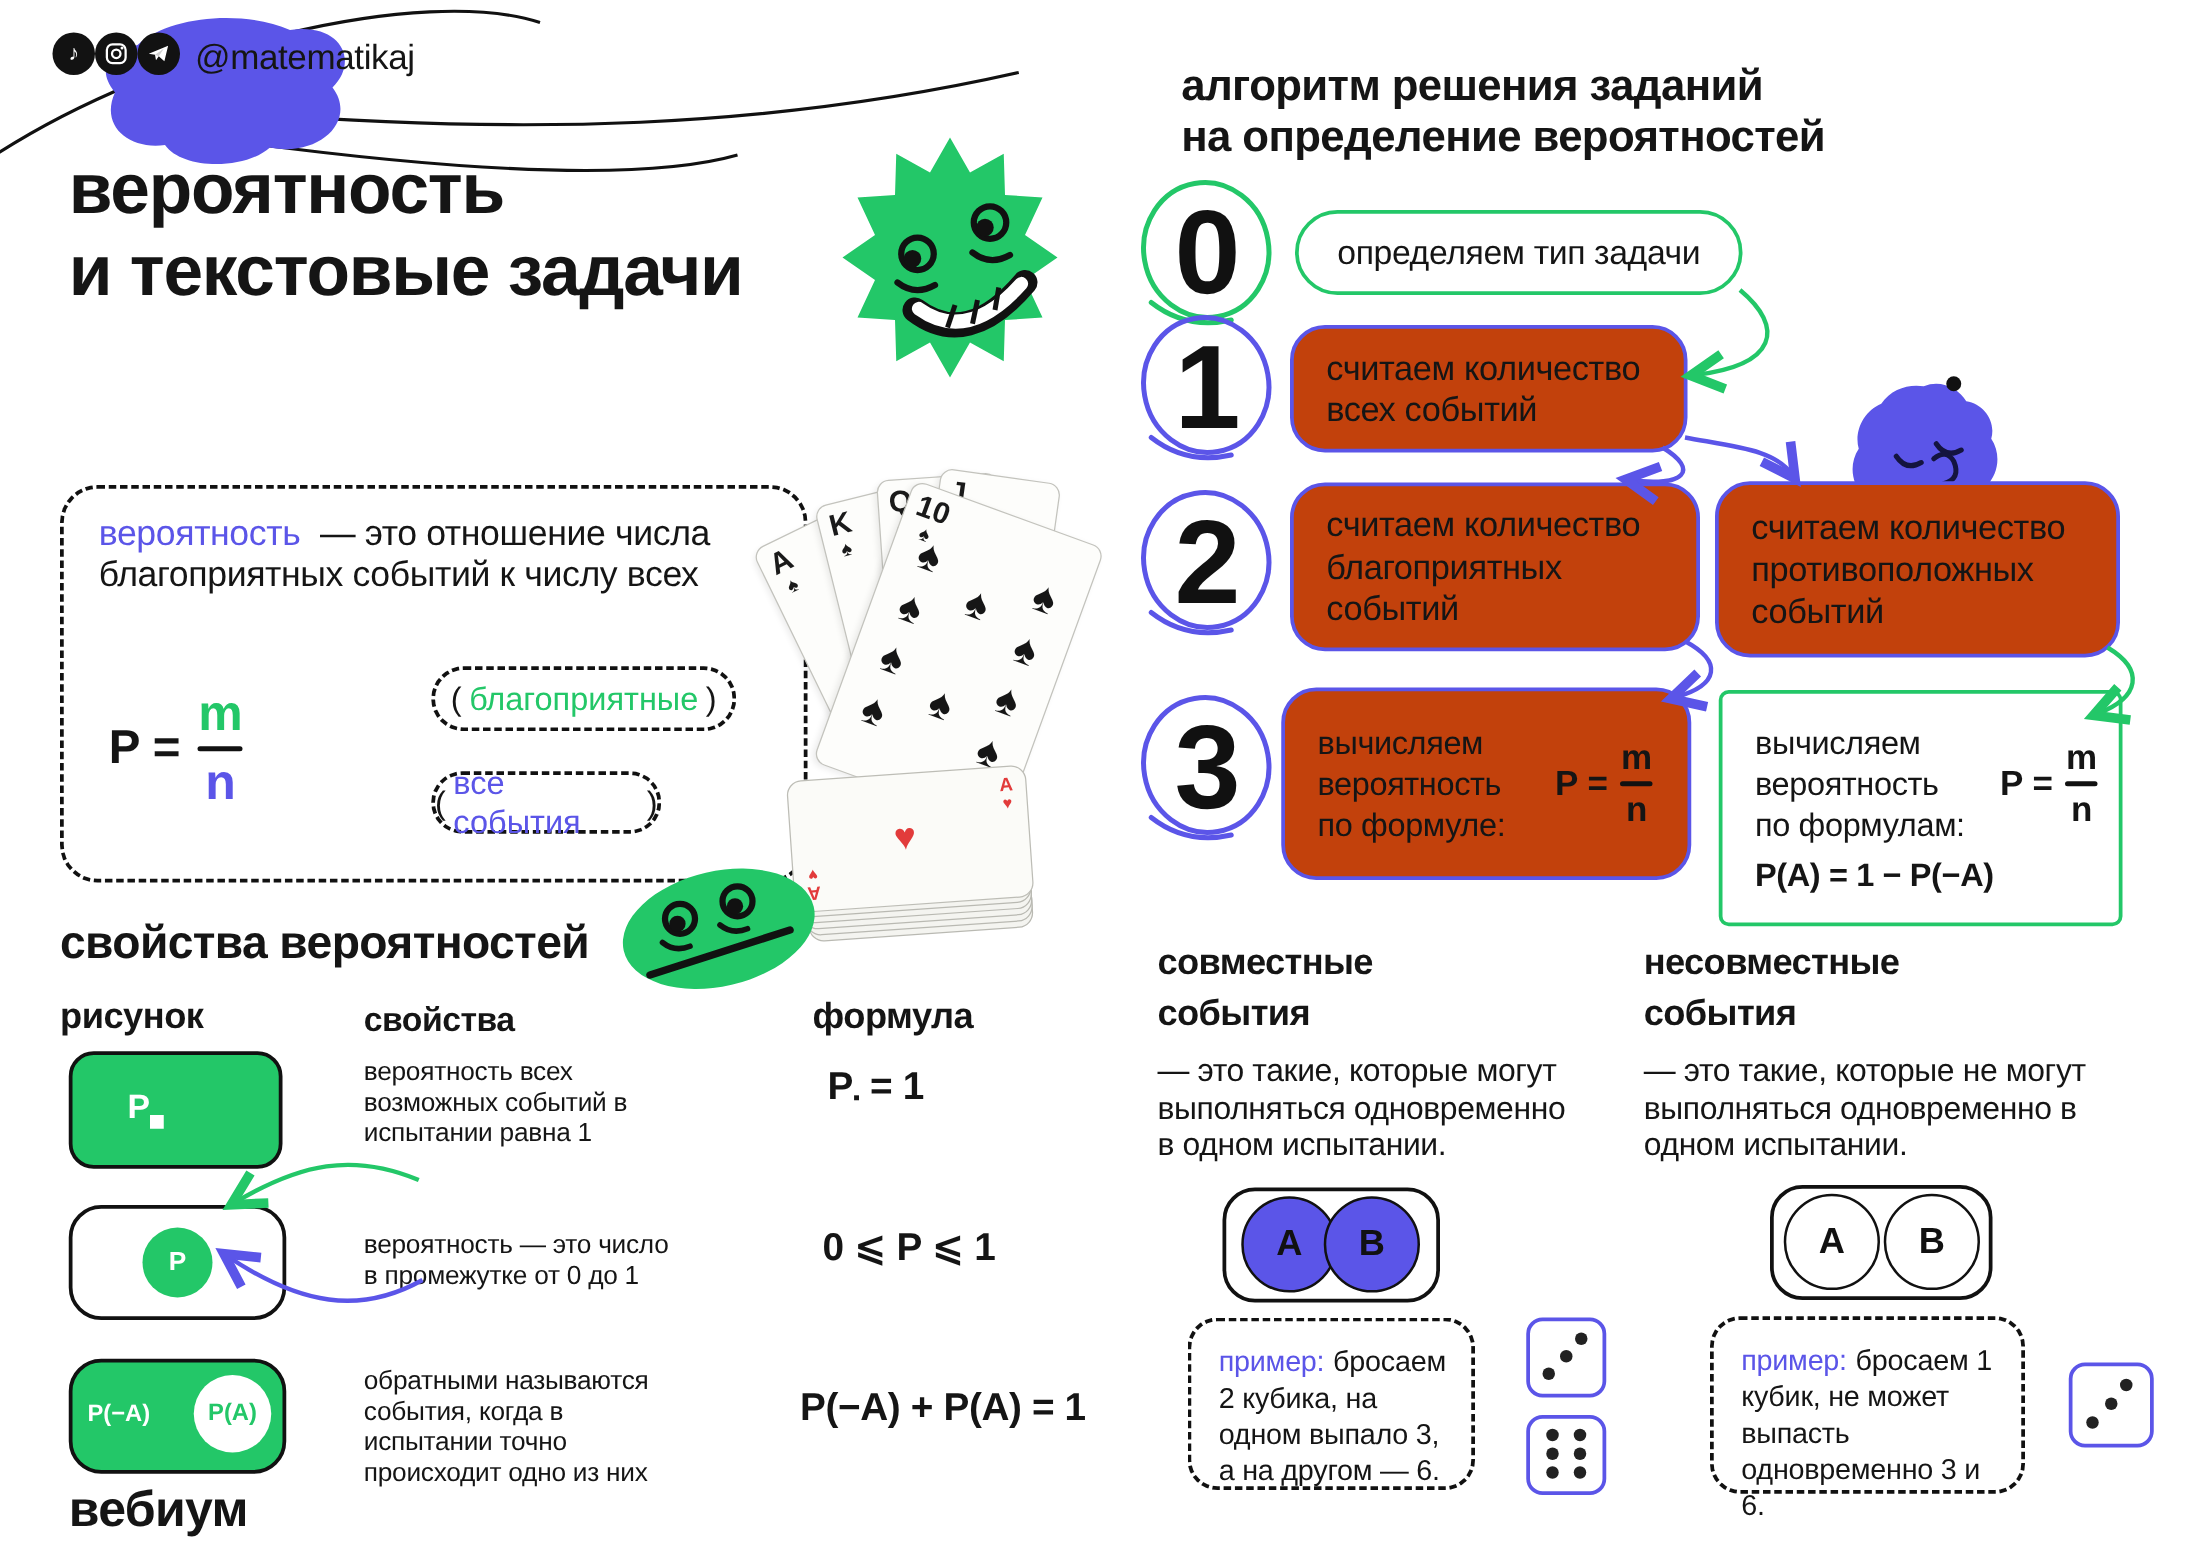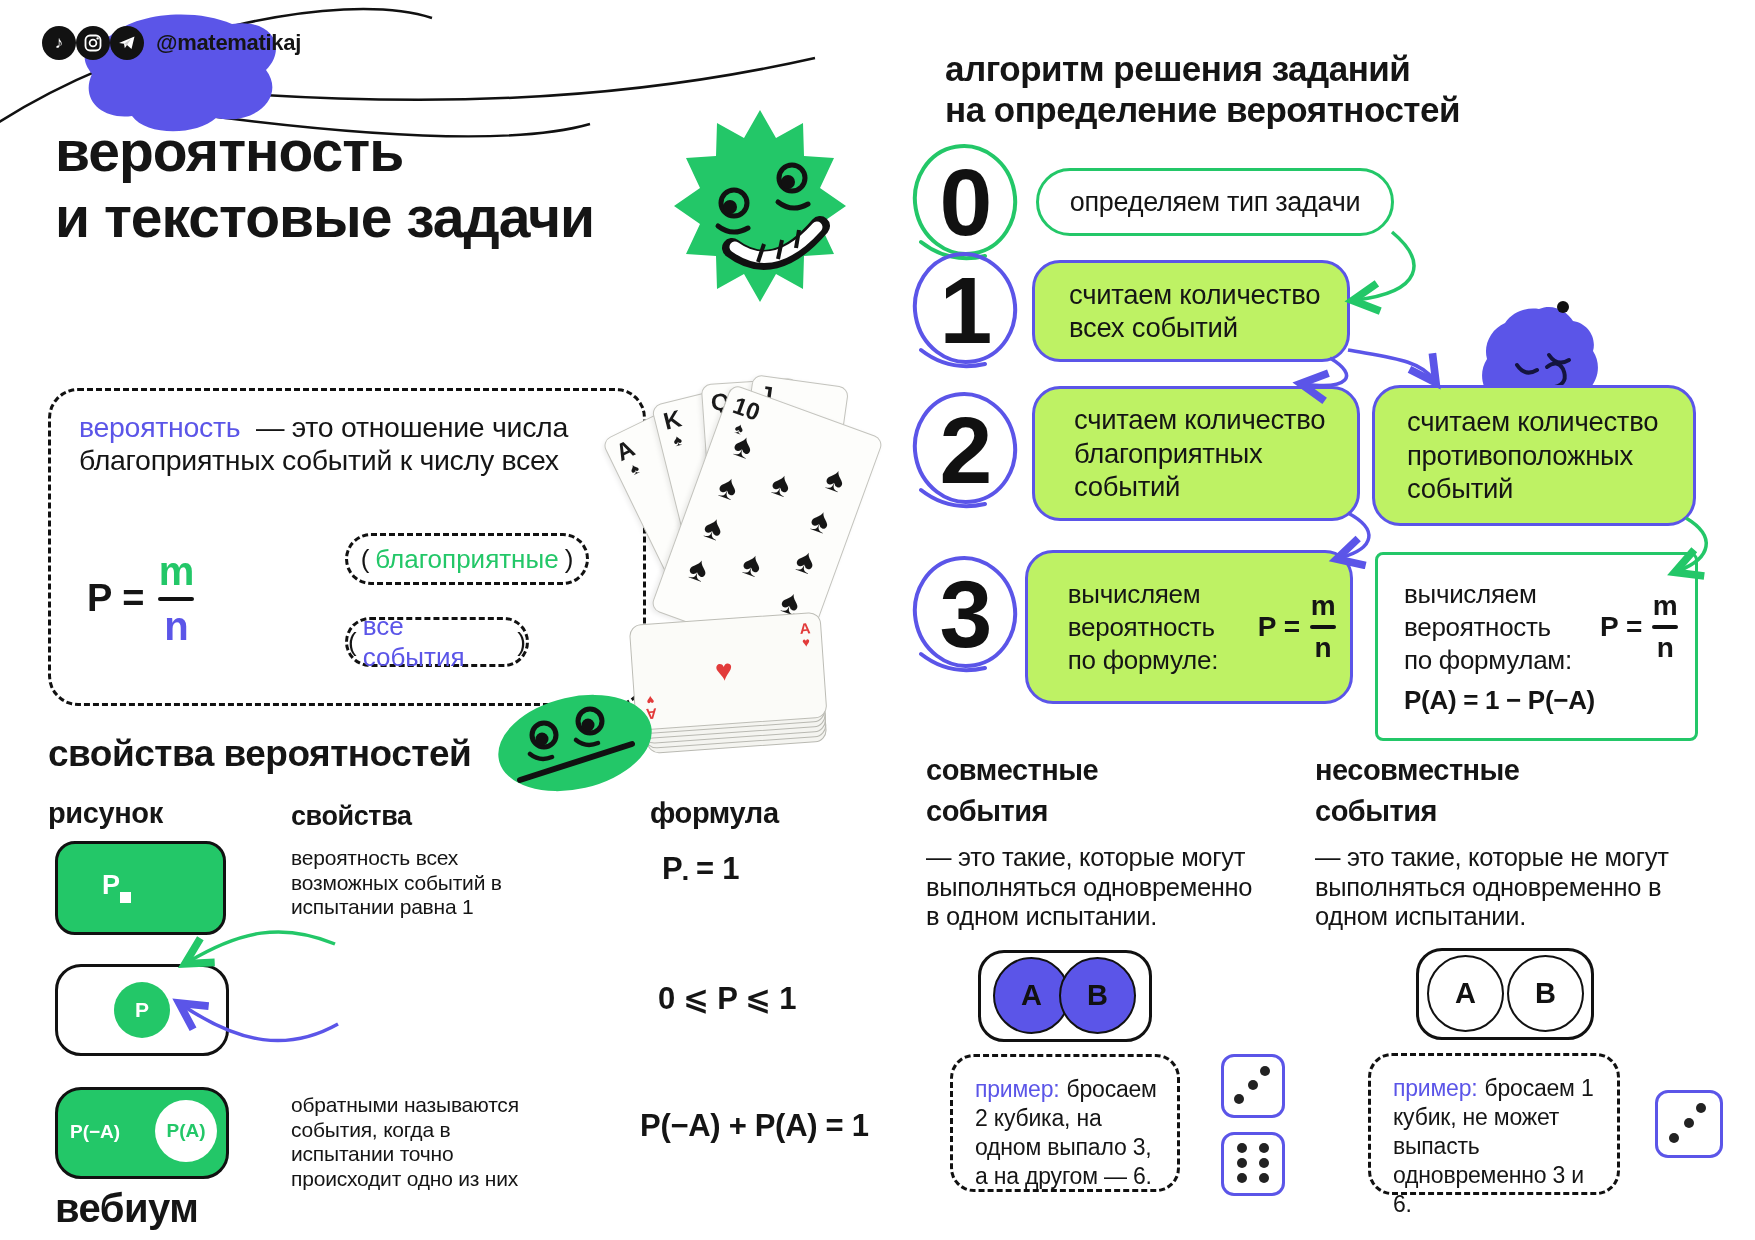--- a/index.html
+++ b/index.html
@@ -9,21 +9,21 @@
     --red:#E23B3B;
   }
   html,body{margin:0;padding:0;background:#fff;}
   .canvas{
     position:relative;width:1755px;height:1240px;background:#ffffff;overflow:hidden;
     font-family:"Liberation Sans","DejaVu Sans",sans-serif;color:var(--ink);
   }
   .abs{position:absolute;}
   svg{display:block;}
   
-  .handle{font-size:22px;font-weight:700;letter-spacing:-0.3px;}
+  .handle{font-size:28px;font-weight:400;letter-spacing:-0.3px;}
   .soc{width:34px;height:34px;border-radius:50%;background:#121212;display:flex;align-items:center;justify-content:center;color:#fff;}
   .soc span{font-size:17px;font-weight:700;}
   
   .t1{font-size:57px;line-height:66px;font-weight:600;letter-spacing:-1px;}
   .sub{font-size:31px;line-height:44px;font-weight:500;letter-spacing:-0.4px;}
   .h2{font-size:37px;font-weight:600;letter-spacing:-0.5px;}
   .h3{font-size:29px;line-height:41px;font-weight:600;letter-spacing:-0.5px;}
   .desc{font-size:25.5px;line-height:29.5px;font-weight:500;letter-spacing:-0.3px;}
   
   .defbox{border:3.5px dashed #111;border-radius:30px;}
@@ -41,21 +41,21 @@
   
   .colhead{font-size:29px;font-weight:600;letter-spacing:-0.4px;}
   .propicon{border:3px solid #111;}
   .proptext{font-size:21px;line-height:24.5px;font-weight:500;width:250px;letter-spacing:-0.2px;}
   .propformula{font-size:31px;font-weight:600;letter-spacing:-0.3px;}
   .sq-sub{display:inline-block;font-size:16px;transform:translateY(4px);}
   .brand{font-size:40px;font-weight:600;letter-spacing:-0.5px;}
   
   .stepnum{width:120px;height:124px;}
   .stepnum .digit{position:absolute;left:0;top:0;width:100%;height:100%;display:flex;align-items:center;justify-content:center;font-size:95px;font-weight:800;letter-spacing:-2px;color:#111;}
-  .sbox{border:3.5px solid var(--blue);border-radius:28px;background:#bef264;display:flex;align-items:center;justify-content:center;}
+  .sbox{border:3.5px solid var(--blue);border-radius:28px;background:#c2410c;display:flex;align-items:center;}
   .gbox{border:3.5px solid var(--green);border-radius:8px;background:#fff;}
   .boxtext{font-size:27.5px;line-height:33.5px;font-weight:500;letter-spacing:-0.3px;padding-left:26px;}
   .pill0{border:3.5px solid var(--green);border-radius:999px;display:flex;align-items:center;justify-content:center;font-size:27px;font-weight:500;background:#fff;letter-spacing:-0.3px;}
   .calc-row{display:flex;align-items:center;gap:18px;padding-left:26px;}
   .calc-row .txt{font-size:26px;line-height:33px;font-weight:500;letter-spacing:-0.3px;}
   .calc-row .plhs{font-size:28px;font-weight:600;}
   .calc-row .num,.calc-row .den{font-size:28px;font-weight:600;}
   .formula2{font-size:26px;font-weight:600;padding-left:26px;letter-spacing:-0.3px;}
   
   .venn{border:3px solid #111;border-radius:26px;background:#fff;}
@@ -259,20 +259,21 @@
     <span style="position:absolute;left:62px;top:48px;width:11px;height:11px;background:#fff;"></span>
   </div>
   <div class="abs proptext" style="left:291px;top:846px;width:235px;">вероятность всех возможных событий в испытании равна 1</div>
   <div class="abs propformula" style="left:662px;top:851px;">
     <span>P</span><span class="sq-sub">▪</span><span> = 1</span>
   </div>
 
   <div class="abs propicon" style="left:55px;top:964px;width:168px;height:86px;border-radius:26px;background:#fff;">
     <span style="position:absolute;left:56px;top:15px;width:56px;height:56px;border-radius:50%;background:#23C768;display:flex;align-items:center;justify-content:center;color:#fff;font-size:21px;font-weight:600;">P</span>
   </div>
+  <div class="abs proptext" style="left:291px;top:984px;width:255px;">вероятность — это число в промежутке от 0 до 1</div>
   <div class="abs propformula" style="left:658px;top:980px;">0 ⩽ P ⩽ 1</div>
 
   <div class="abs propicon" style="left:55px;top:1087px;width:168px;height:86px;border-radius:26px;background:#23C768;">
     <span style="position:absolute;left:12px;top:31px;color:#fff;font-size:19px;font-weight:600;">P(−A)</span>
     <span style="position:absolute;right:9px;top:10px;width:62px;height:62px;border-radius:50%;background:#fff;display:flex;align-items:center;justify-content:center;color:#23C768;font-size:19px;font-weight:600;">P(A)</span>
   </div>
   <div class="abs proptext" style="left:291px;top:1093px;width:265px;">обратными называются события, когда в испытании точно происходит одно из них</div>
   <div class="abs propformula" style="left:640px;top:1108px;">P(−A) + P(A) = 1</div>
 
   <div class="abs brand" style="left:55px;top:1186px;">вебиум</div>

